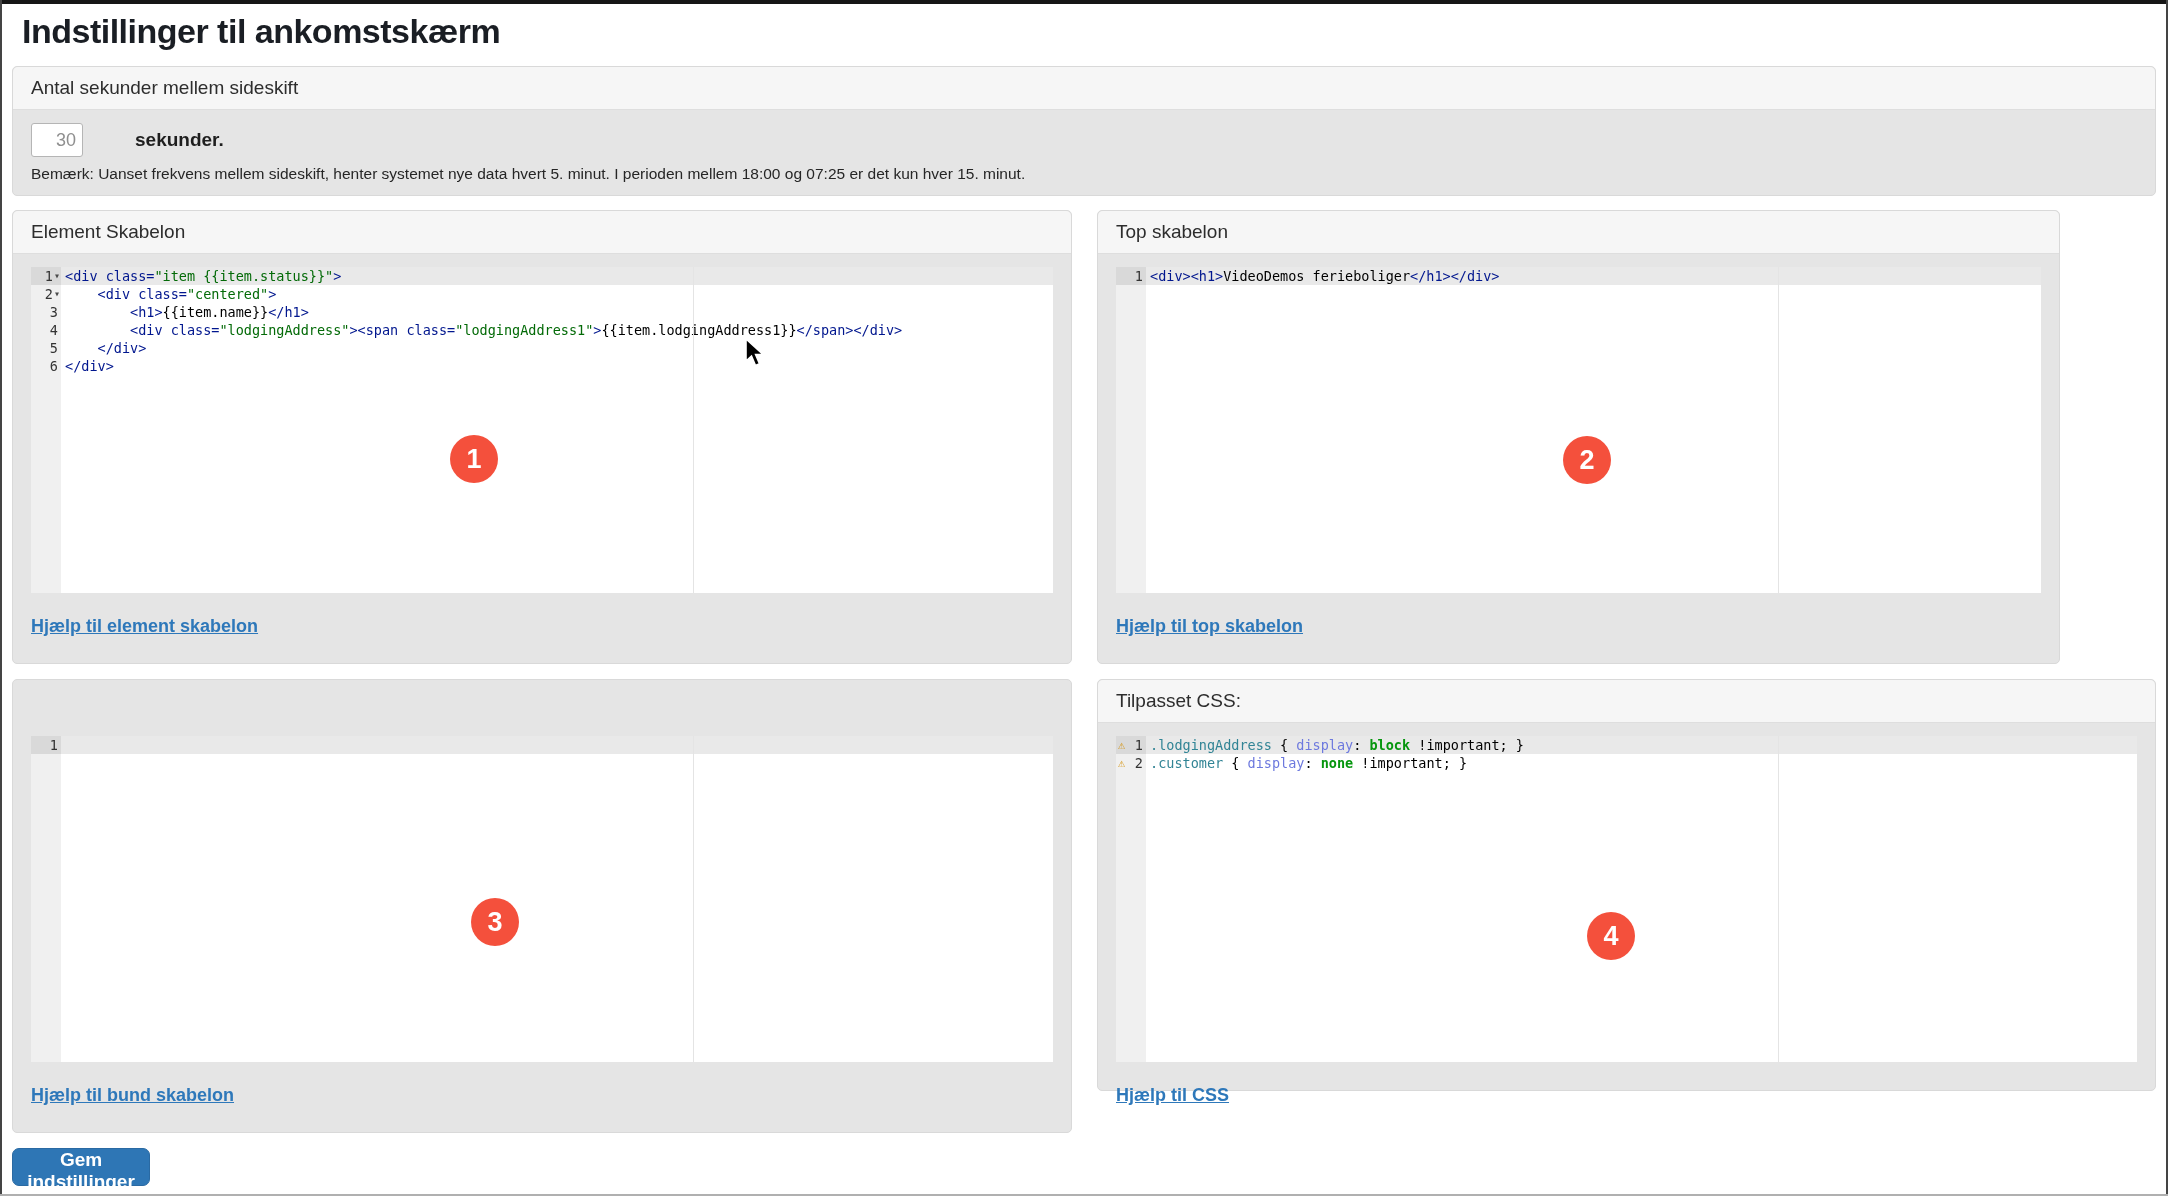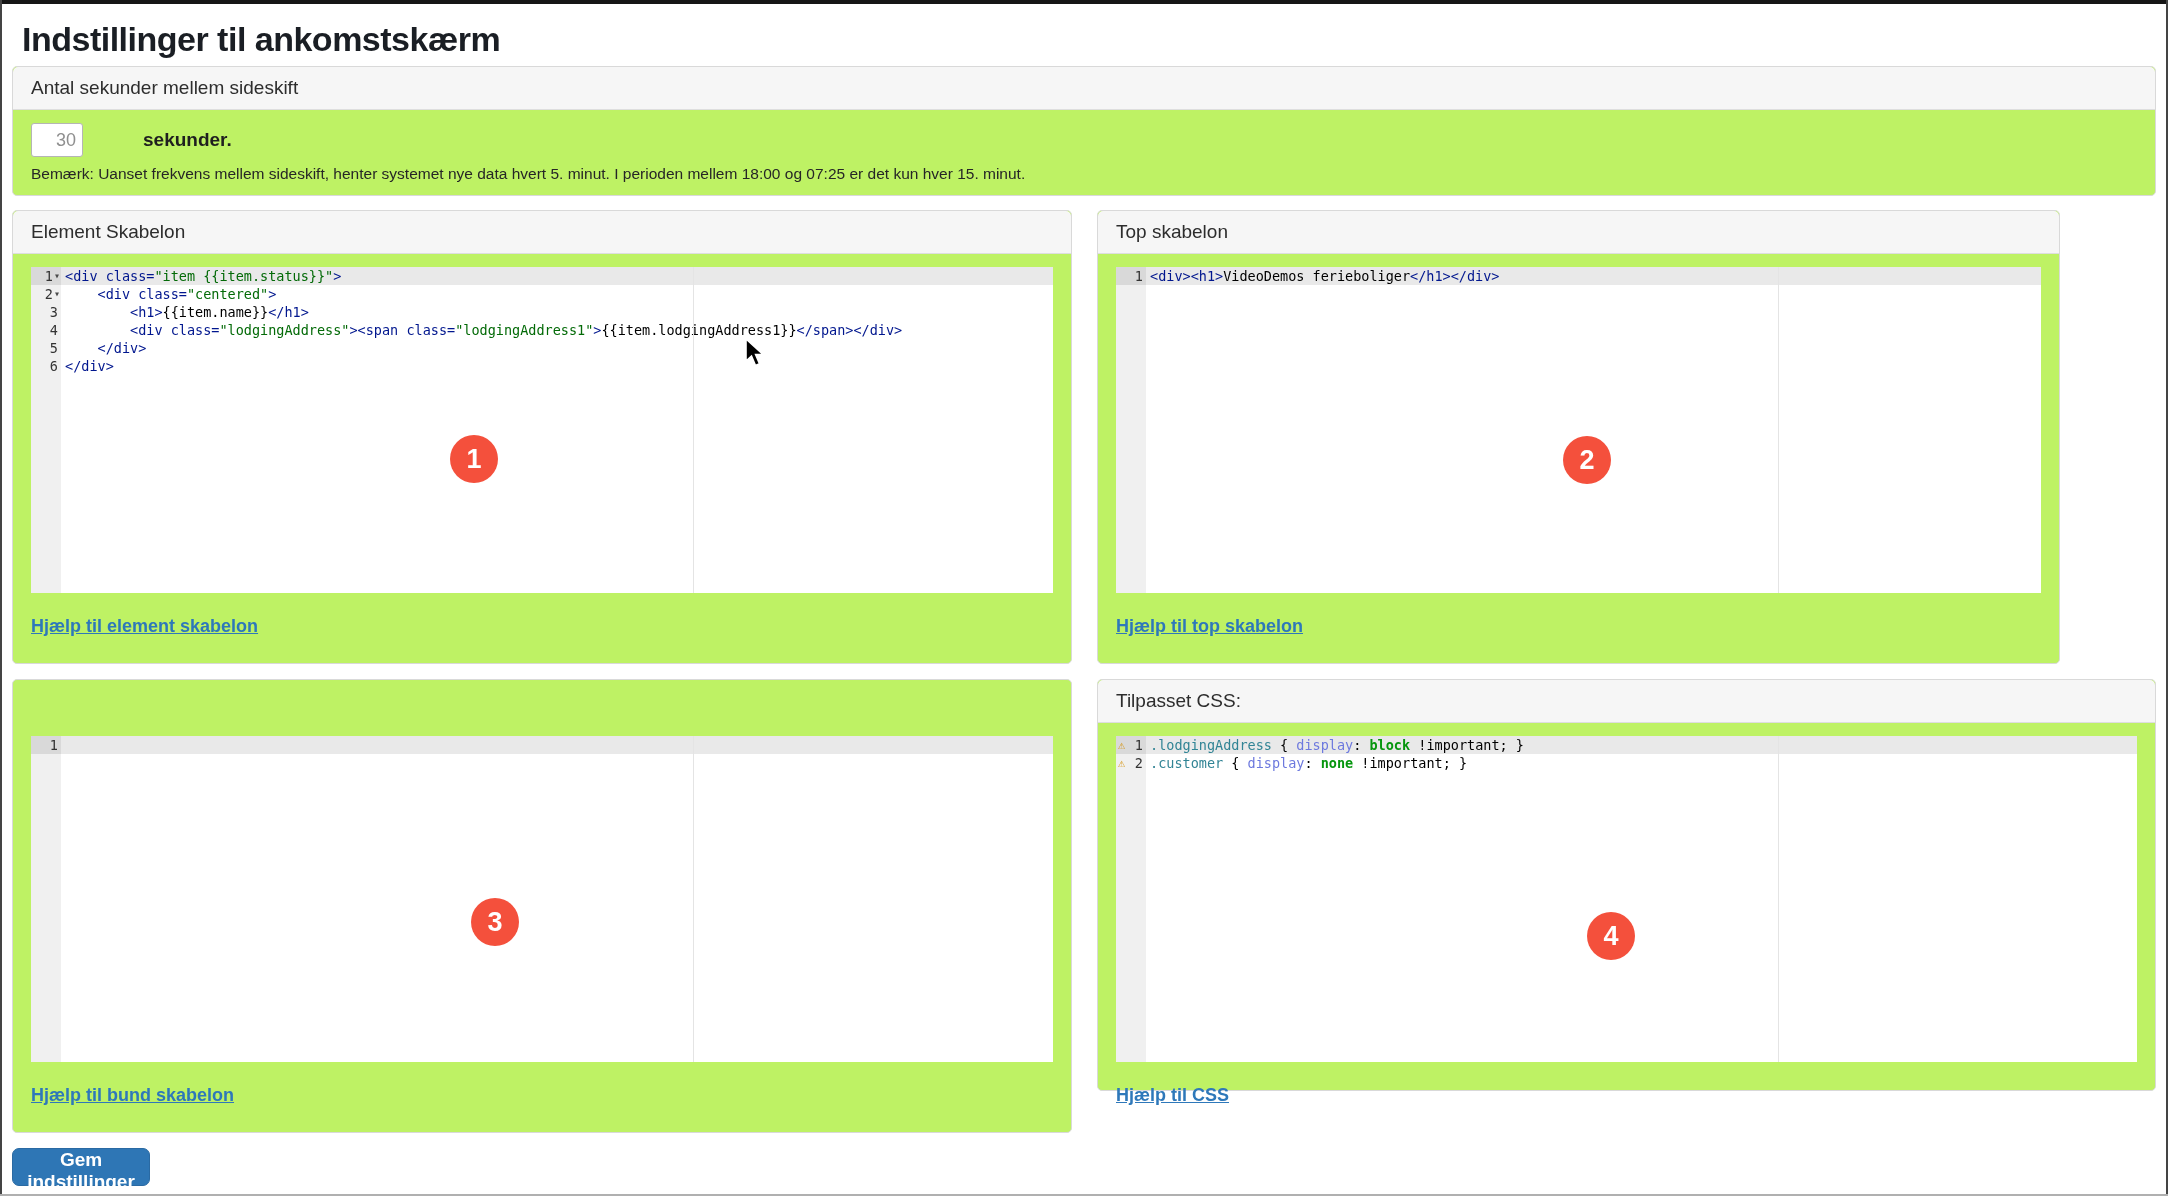--- a/index.html
+++ b/index.html
@@ -6,33 +6,33 @@
   html,body { width:2168px; height:1196px; }
   body { font-family:"Liberation Sans", sans-serif; background:#fff; position:relative; overflow:hidden; }
 
   
   .edge-top    { position:absolute; top:0; left:0; right:0; height:4px; background:#161616; z-index:50; }
   .edge-left   { position:absolute; top:0; left:0; bottom:0; width:2px; background:#444; z-index:50; }
   .edge-right  { position:absolute; top:0; right:0; bottom:0; width:2px; background:#444; z-index:50; }
   .edge-bottom { position:absolute; left:0; right:0; bottom:0; height:2px; background:#b0b0b0; z-index:50; }
 
   .page-title { position:absolute; left:22px; top:12px; font-size:34px; font-weight:700;
-                color:#1a1e24; letter-spacing:-0.5px;margin-top:8px; }
-
-  .panel { position:absolute; background:#bef264; border:1px solid #d9d9d9; border-radius:5px; }
+                color:#1a1e24; letter-spacing:-0.5px; }
+
+  .panel { position:absolute; background:#e5e5e5; border:1px solid #d9d9d9; border-radius:5px; }
   .panel-header { height:43px; background:#f6f6f6; border-bottom:1px solid #dedede;
                   border-radius:5px 5px 0 0; display:flex; align-items:center;
                   padding:0 18px; font-size:19px; color:#2d2d2d; }
 
   .sec-interval { left:12px; top:66px; width:2144px; height:130px; }
   .input-row { position:absolute; left:18px; top:56px; display:flex; align-items:center;gap:44px; }
   .seconds-input { width:52px; height:34px; border:1px solid #b5b5b5; border-radius:3px;
                    font-family:"Liberation Sans", sans-serif; font-size:18px; color:#8f8f8f;
                    text-align:right; padding-right:6px; background:#fff; }
-  .unit { font-size:19px; font-weight:700; color:#1f1f1f; margin-left:16px; }
+  .unit { font-size:19px; font-weight:700; color:#1f1f1f; margin-left:8px; }
   .note { position:absolute; left:18px; top:98px; font-size:15.5px; color:#262626; }
 
   .p-element { left:12px;   top:210px; width:1060px; height:454px; }
   .p-top     { left:1097px; top:210px; width:963px; height:454px; }
   .p-bottom  { left:12px;   top:679px; width:1060px; height:454px; }
   .p-css     { left:1097px; top:679px; width:1059px; height:412px; }
 
   
   .editor { position:absolute; left:18px; right:18px; top:56px; height:326px;
             font-family:"DejaVu Sans Mono", monospace; font-size:13.5px; line-height:18px;

